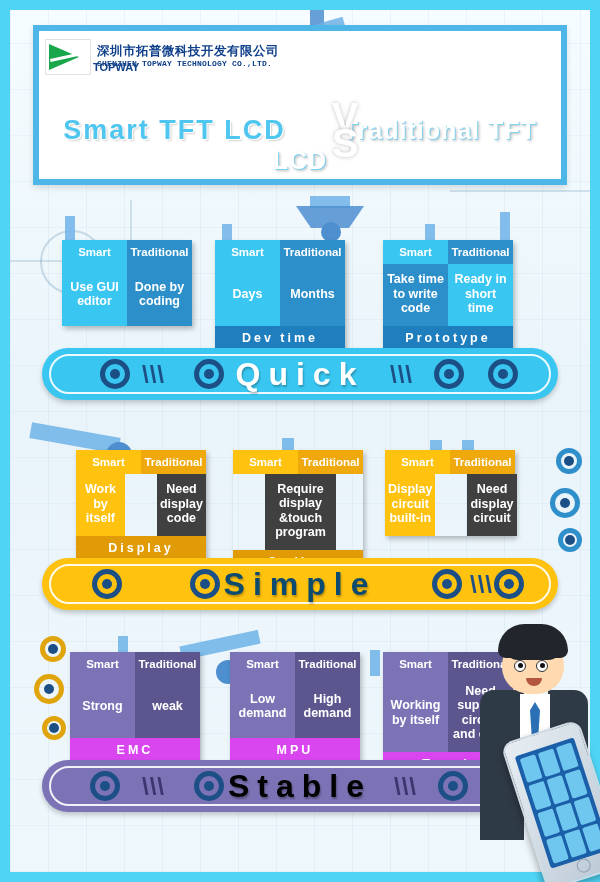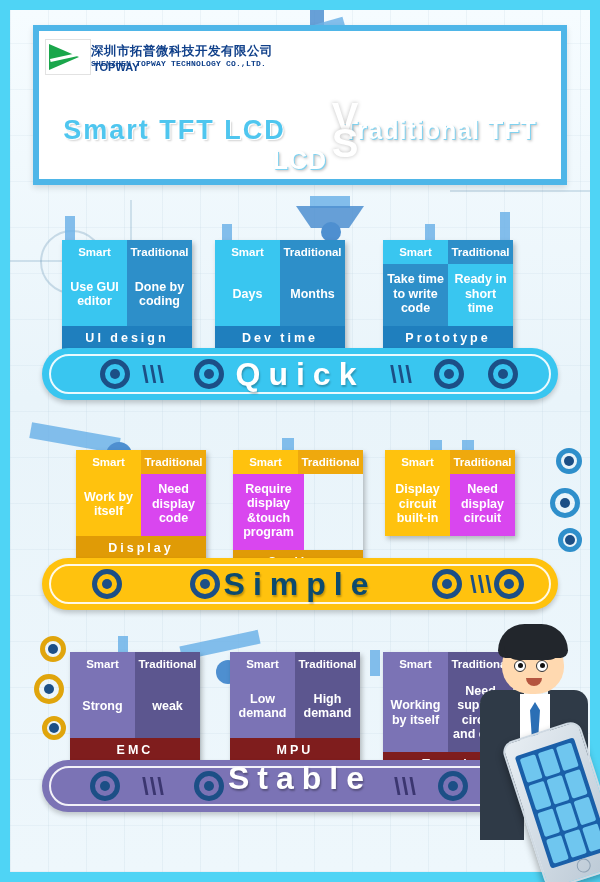--- a/index.html
+++ b/index.html
@@ -55,21 +55,21 @@
   }
   .logo-mark:before{
     content:"";position:absolute;left:3px;top:4px;
     border-left:30px solid #1aa64b;
     border-top:13px solid transparent;
     border-bottom:13px solid transparent;
   }
   .logo-mark:after{
     content:"";position:absolute;left:4px;top:16px;width:28px;height:3px;background:#ffffff;transform:rotate(-12deg);
   }
-  .logo-text{line-height:1.05;}
+  .logo-text{margin-left:6px;line-height:1.05;}
   .logo-cn{font-size:12.5px;color:#10408a;font-weight:bold;letter-spacing:.5px;}
   .logo-en{font-size:8px;color:#10408a;font-weight:bold;letter-spacing:.2px;margin-top:2px;font-family:Liberation Mono, monospace;}
   .logo-topway{
     position:absolute;left:0;top:26px;font-size:11px;color:#10408a;font-weight:bold;
   }
   .title-row{
     position:absolute;left:0;top:84px;width:100%;text-align:center;
   }
   .t-smart{
     font-size:27px;font-weight:bold;color:#4fc6ef;letter-spacing:2px;
@@ -138,28 +138,28 @@
   
   .q .head.s{background:#39c6f0;}
   .q .head.t{background:#2d8fc9;}
   .q .body.s{background:#39c6f0;}
   .q .body.t{background:#2d8fc9;}
   .q .cat{background:#1f7fbe;}
   
   .y .head.s{background:#ffc20e;}
   .y .head.t{background:#efa90d;}
   .y .body.s{background:#ffc20e;}
-  .y .body.t{background:#d946ef;}
+  .y .body.t{background:#404040;margin-left:32px;}
   .y .cat{background:#e09b06;}
   
   .p .head.s{background:#7b73b5;}
   .p .head.t{background:#5c568f;}
   .p .body.s{background:#7b73b5;}
   .p .body.t{background:#5c568f;}
-  .p .cat{background:#7f1d1d;}
+  .p .cat{background:#d946ef;}
 
   
   .man{position:absolute;right:6px;bottom:42px;width:120px;height:230px;}
   .man .head{position:absolute;left:28px;top:26px;width:62px;height:58px;background:#ffd9b0;border-radius:50% 50% 46% 46%;}
   .man .hair{position:absolute;left:24px;top:14px;width:70px;height:34px;background:#22262c;border-radius:36px 36px 10px 10px;}
   .man .hair:after{content:"";position:absolute;left:6px;top:22px;width:58px;height:14px;background:#22262c;border-radius:0 0 20px 20px;}
   .man .eye{position:absolute;top:50px;width:10px;height:10px;background:#ffffff;border-radius:50%;border:1px solid #333;}
   .man .eye.l{left:40px;}
   .man .eye.r{left:62px;}
   .man .pupil{position:absolute;top:53px;width:5px;height:5px;background:#111;border-radius:50%;}
@@ -253,21 +253,20 @@
   <div class="cards-row" style="top:240px;height:110px;">
     <div class="card q" style="left:62px;top:0;">
       <div class="heads">
         <div class="head s">Smart</div>
         <div class="head t">Traditional</div>
       </div>
       <div class="bodies">
         <div class="body s">Use GUI editor</div>
         <div class="body t">Done by coding</div>
       </div>
-      <div class="cat">UI design</div>
     </div>
 
     <div class="card q" style="left:215px;top:0;">
       <div class="heads">
         <div class="head s">Smart</div>
         <div class="head t">Traditional</div>
       </div>
       <div class="bodies">
         <div class="body s">Days</div>
         <div class="body t">Months</div>
@@ -384,21 +383,21 @@
   </div>
 
   <div class="band" style="top:760px;background:#7b73b5;">
     <div class="inner"></div>
     <div class="gear" style="left:48px;top:11px;"></div>
     <div class="gear" style="left:152px;top:11px;"></div>
     <div class="gear" style="left:396px;top:11px;"></div>
     <div class="gear" style="left:452px;top:11px;"></div>
     <div class="slashes" style="left:100px;top:13px;color:#3b3670;">\\\</div>
     <div class="slashes" style="left:352px;top:13px;color:#3b3670;">\\\</div>
-    <div class="band-label" style="top:0;color:#ffffff;text-shadow:1px 2px 2px rgba(0,0,0,.3);">Stable</div>
+    <div class="band-label" style="top:8px;color:#000000;text-shadow:1px 2px 2px rgba(0,0,0,.3);">Stable</div>
   </div>
 
   <div class="man">
     <div class="suitL"></div>
     <div class="suitR"></div>
     <div class="shirt"></div>
     <div class="tie"></div>
     <div class="head"></div>
     <div class="hair"></div>
     <div class="eye l"></div>

